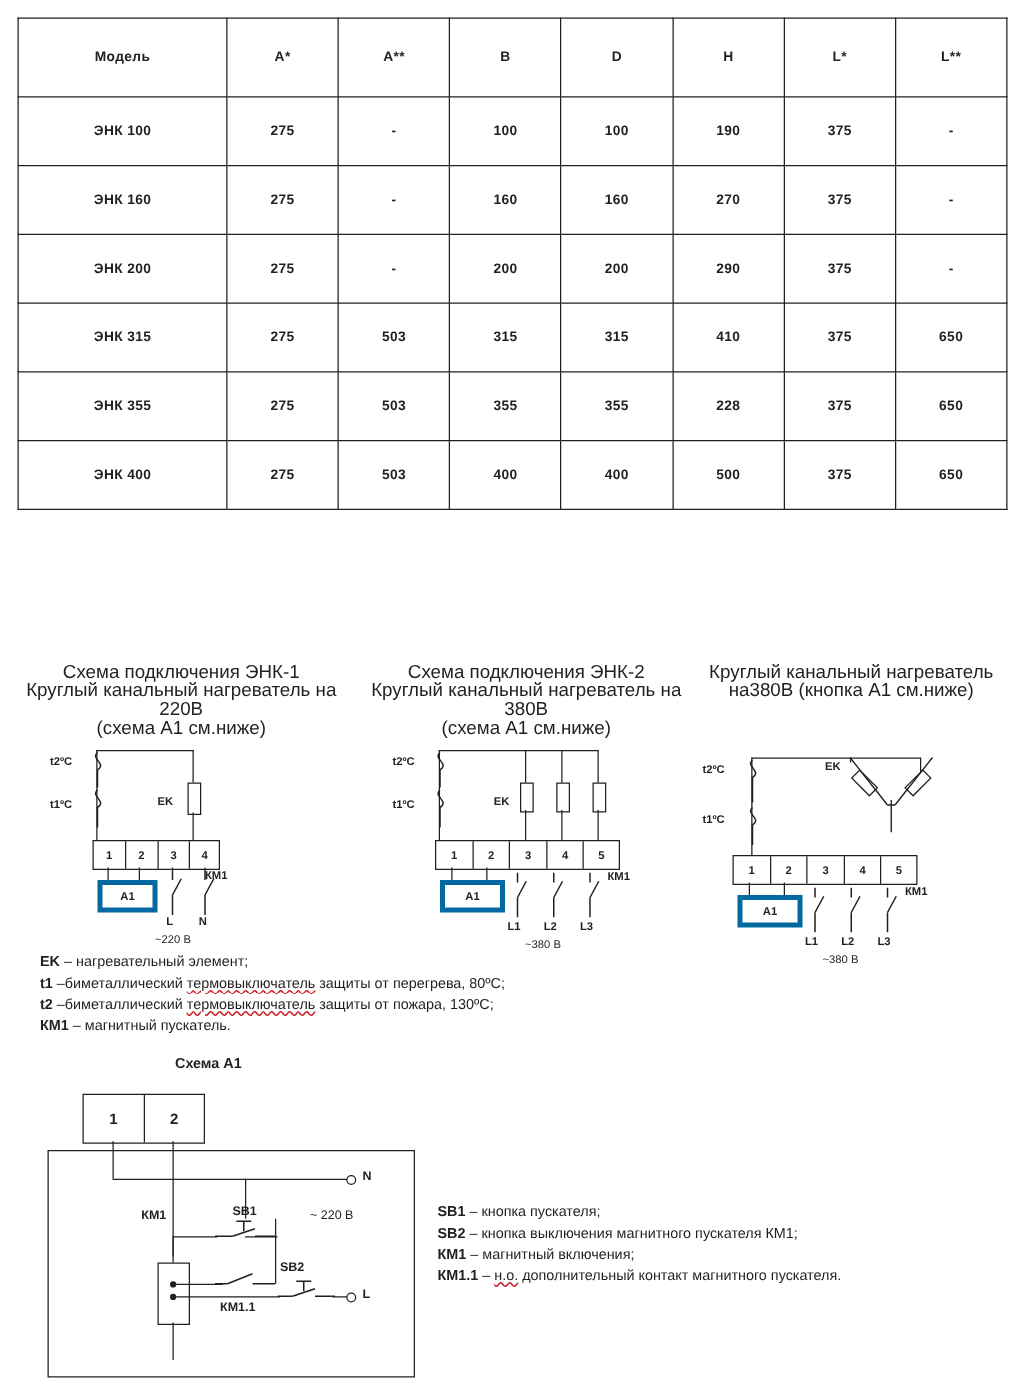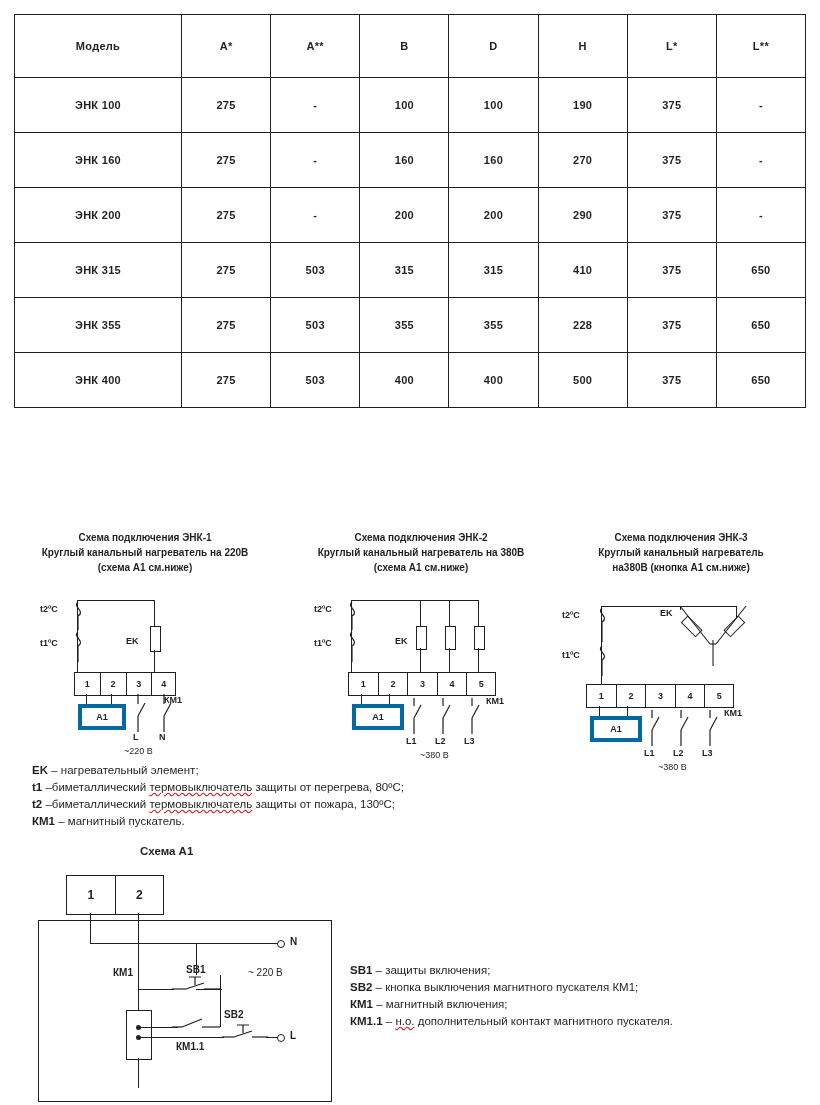--- a/index.html
+++ b/index.html
@@ -51,22 +51,22 @@
     left: 0;
     top: 530px;
     width: 820px;
   }
   .scheme-col {
     position: absolute;
     top: 0;
   }
   .scheme-title {
     text-align: center;
-    font-size: 10px;
-    font-weight: bold;
+    font-size: 15px;
+    font-weight: normal;
     line-height: 15px;
   }
 
   .lbl {
     position: absolute;
     font-size: 9px;
     font-weight: bold;
     white-space: nowrap;
   }
   .lbl.norm { font-weight: normal; }
@@ -373,21 +373,20 @@
         <path d="M64 20 L71 7" stroke="#231f20" stroke-width="1.2" fill="none"></path>
       </svg>
       <span class="lbl" style="left:116px; top:156px;">L1</span>
       <span class="lbl" style="left:145px; top:156px;">L2</span>
       <span class="lbl" style="left:174px; top:156px;">L3</span>
       <span class="lbl norm" style="left:130px; top:170px;">~380 В</span>
     </div>
   </div>
 
   <div class="scheme-col" style="left:556px; width:250px;">
-    <div class="scheme-title">Схема подключения ЭНК-3</div>
     <div class="scheme-title">Круглый канальный нагреватель</div>
     <div class="scheme-title">на380В (кнопка А1 см.ниже)</div>
 
     <div style="position:absolute; left:0; top:50px; width:250px; height:160px;">
       <span class="lbl" style="left:6px; top:30px;">t2ºC</span>
       <span class="lbl" style="left:6px; top:70px;">t1ºC</span>
       <span class="lbl" style="left:104px; top:28px;">EK</span>
 
       <svg style="position:absolute; left:38px; top:26px;" width="22" height="70">
         <path d="M8 2 C 2 7, 16 11, 8 16 L 8 36" stroke="#231f20" fill="none" stroke-width="1.2"></path>
@@ -516,21 +515,21 @@
   <div class="opencirc" style="left:277px; top:189px;"></div>
   <span class="sm" style="left:290px; top:185px;">L</span>
 
   <div class="hline" style="left:138px; top:243px; width:0px;"></div>
 </div>
 
 <div class="legend" style="left:350px; top:962px; width:450px;">
   <div>
     <b>SB1</b>
     <span>–</span>
-    <span>защиты включения;</span>
+    <span>кнопка пускателя;</span>
   </div>
   <div>
     <b>SB2</b>
     <span>–</span>
     <span>кнопка выключения магнитного пускателя КМ1;</span>
   </div>
   <div>
     <b>КМ1</b>
     <span>–</span>
     <span>магнитный включения;</span>

